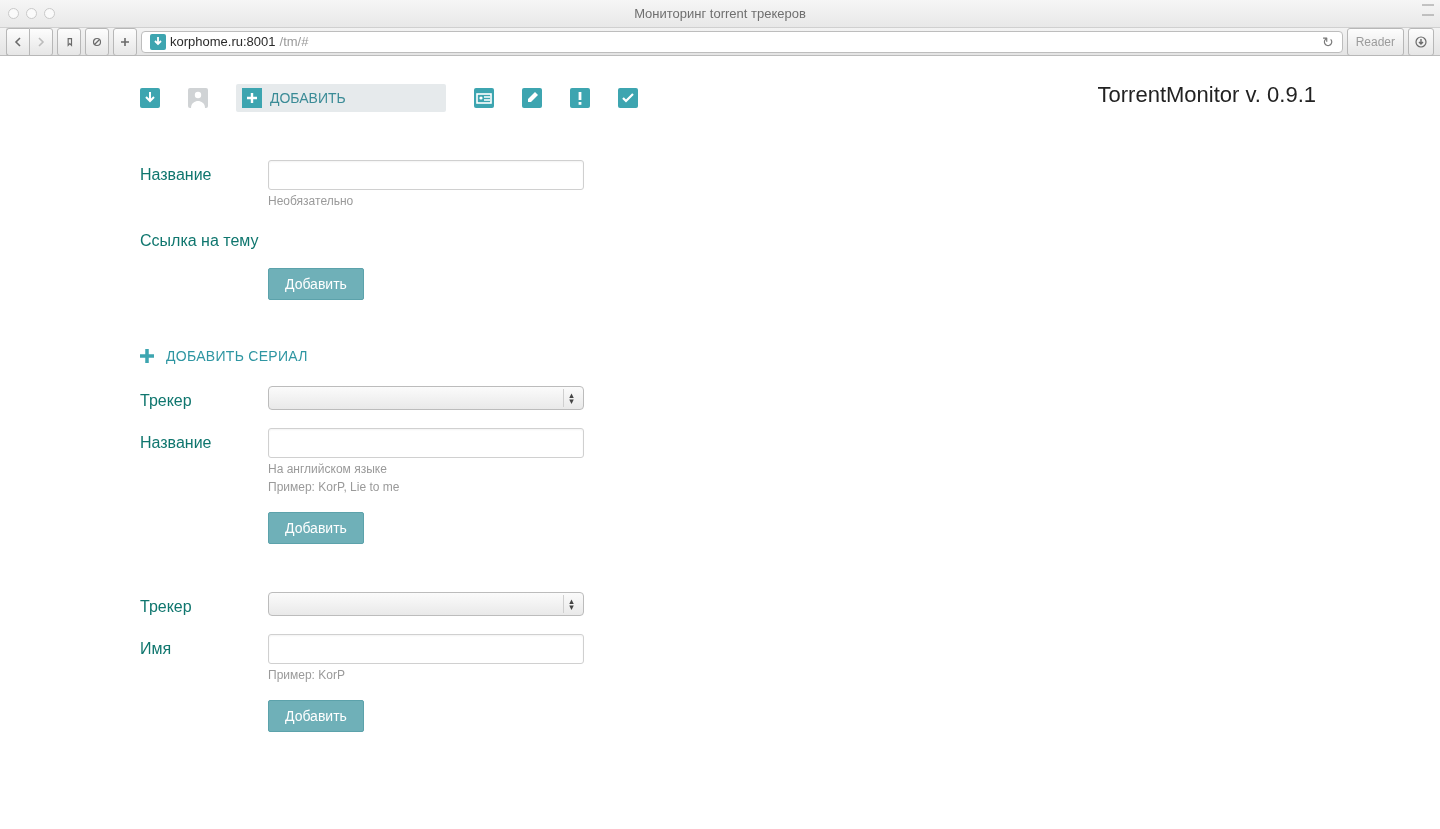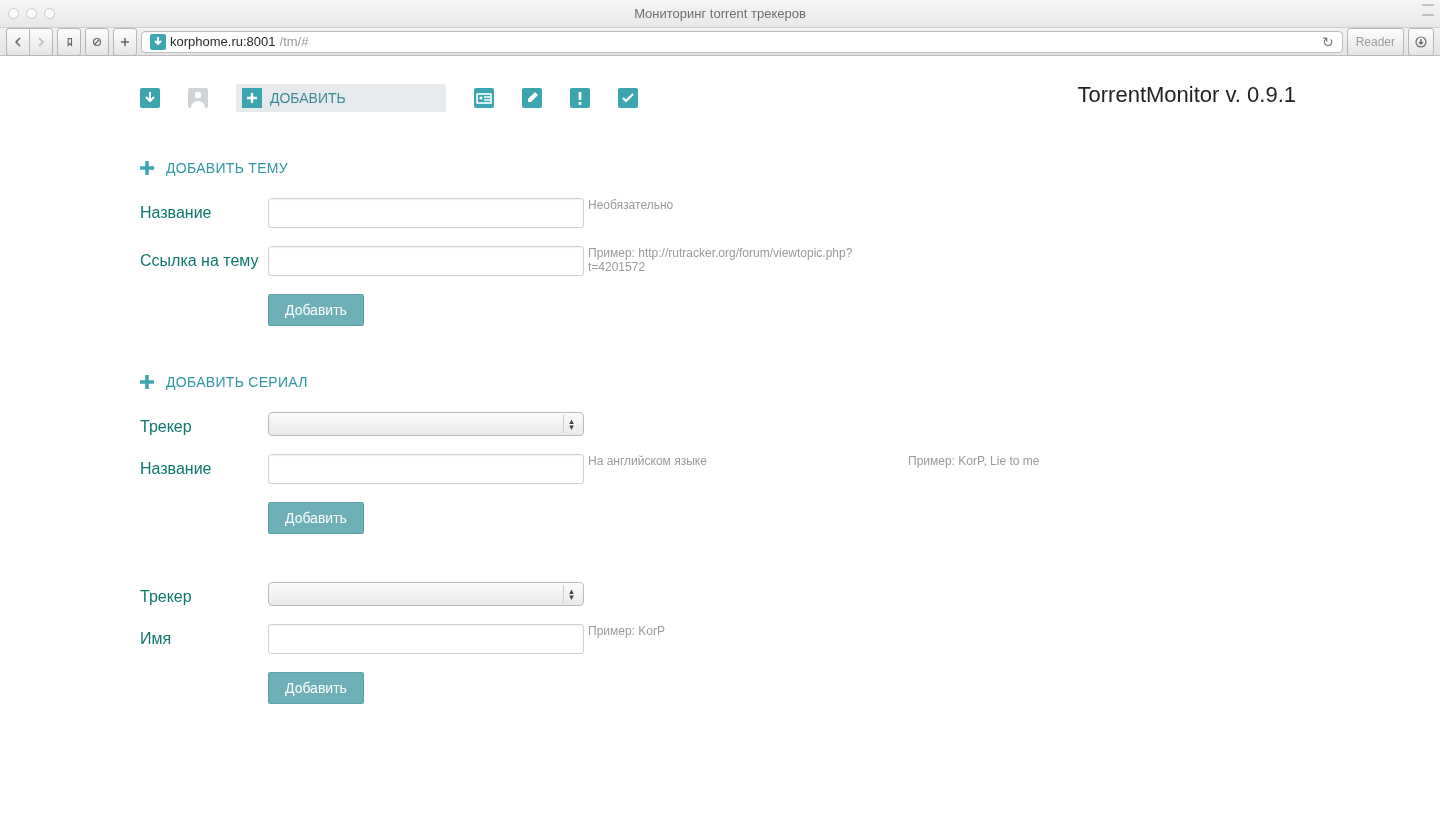--- a/index.html
+++ b/index.html
@@ -71,33 +71,33 @@
       border-radius:2px;
     }
     .nav-add-icon {
       width:20px; height:20px;
       background:#3da5b0;
       display:flex; align-items:center; justify-content:center;
     }
     .nav-add-icon svg { width:12px; height:12px; }
     .nav-add-label { color:#3a8b96; font-size:14px; }
     .brand {
-      position:absolute; right:144px; top:82px;
+      position:absolute; right:124px; top:82px;
       font-size:22px; color:#222;
     }
 
     .section { margin-top:48px; }
     .sect-head { display:flex; align-items:center; gap:12px; margin-bottom:22px; }
     .plus-ico { color:#3da5b0; }
     .plus-ico svg { width:14px; height:14px; display:block;}
     .sect-title { color:#2f96a2; font-size:14px; letter-spacing:.3px; }
 
     .form-row { display:flex; align-items:flex-start; margin-bottom:18px; }
     .form-label { width:128px; color:#0f766e; font-size:16px; padding-top:6px;}
-    .form-field { display:flex; flex-direction:row; gap:4px; }
+    .form-field { display:flex; flex-direction:column; gap:4px; }
     .txt {
       width:316px; height:30px;
       border:1px solid #d0d0d0; border-radius:3px;
       box-shadow:inset 0 1px 2px rgba(0,0,0,.05);
       padding:0 8px; font-size:13px; background:#fff;
     }
     .sel-wrap {
       width:316px; height:24px; position:relative;
       background:linear-gradient(#fbfbfb,#e9e9e9);
       border:1px solid #bcbcbc; border-radius:4px;
@@ -241,43 +241,31 @@
       <svg viewBox="0 0 20 20">
           <rect width="20" height="20" rx="2" fill="#3da5b0"></rect>
           <path d="M5 10l3 3 7-7" stroke="#fff" stroke-width="2.2" fill="none"></path>
         </svg>
     </span>
   </div>
 
   <div class="brand">TorrentMonitor v. 0.9.1</div>
 
   <div class="section">
-    <div class="sect-head">
-      <span class="plus-ico">
-        <svg viewBox="0 0 12 12">
-            <path d="M6 0v12M0 6h12" stroke="#3da5b0" stroke-width="3"></path>
-          </svg>
-      </span>
-      <span class="sect-title">ДОБАВИТЬ ТЕМУ</span>
-    </div>
 
     <div class="form-row">
       <div class="form-label">Название</div>
       <div class="form-field">
         <input class="txt" type="text" style="">
         <div class="hint">Необязательно</div>
       </div>
     </div>
 
     <div class="form-row">
       <div class="form-label">Ссылка на тему</div>
-      <div class="form-field">
-        <input class="txt" type="text" style="">
-        <div class="hint">Пример: http://rutracker.org/forum/viewtopic.php?t=4201572</div>
-      </div>
     </div>
 
     <div class="btnrow">
       <button class="btn">Добавить</button>
     </div>
   </div>
 
   <div class="section">
     <div class="sect-head">
       <span class="plus-ico">

